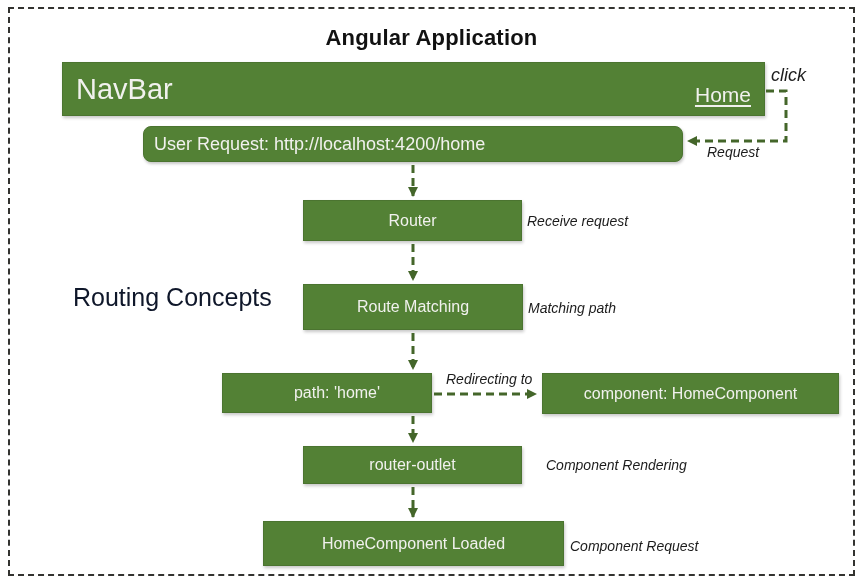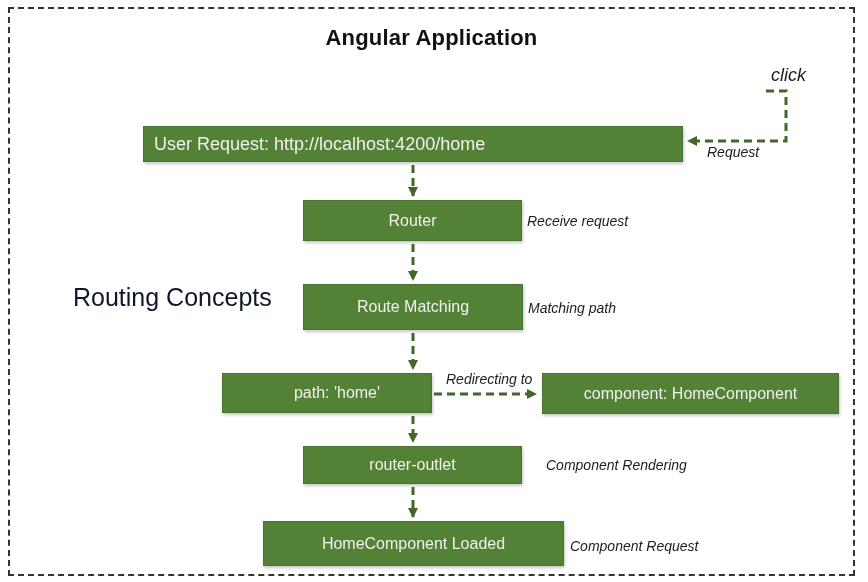--- a/index.html
+++ b/index.html
@@ -39,20 +39,21 @@
     position: absolute; right: 13px; bottom: 8px;
     font-size: 21px; color: #f1f1ee;
     text-decoration: underline; text-underline-offset: 3px;
     cursor: pointer;
   }
 
   .user-request {
     left: 143px; top: 126px; width: 540px; height: 36px;
     justify-content: flex-start; padding-left: 10px;
     font-size: 18px;
+    border-radius: 8px;
   }
 
   .box-router        { left: 303px; top: 200px; width: 219px; height: 41px; }
   .box-matching      { left: 303px; top: 284px; width: 220px; height: 46px; }
   .box-path          { left: 222px; top: 373px; width: 210px; height: 40px; padding-left: 20px; }
   .box-component     { left: 542px; top: 373px; width: 297px; height: 41px; }
   .box-outlet        { left: 303px; top: 446px; width: 219px; height: 38px; }
   .box-loaded        { left: 263px; top: 521px; width: 301px; height: 45px; }
 
   .note { position: absolute; font-size: 14px; color: #1c1c1c; white-space: nowrap; font-style: italic; }
@@ -77,20 +78,24 @@
 </style>
 </head>
 <body>
 
 <div class="stage">
 
   <div class="frame"></div>
 
   <div class="title">Angular Application</div>
 
+  <div class="gbox navbar">
+    <span>NavBar</span>
+    <a class="home-link">Home</a>
+  </div>
   <div class="note note-click">click</div>
 
   <div class="gbox user-request">User Request: http://localhost:4200/home</div>
   <div class="note note-request">Request</div>
 
   <div class="routing-concepts">Routing Concepts</div>
 
   <div class="gbox box-router">Router</div>
   <div class="note note-receive">Receive request</div>
 

